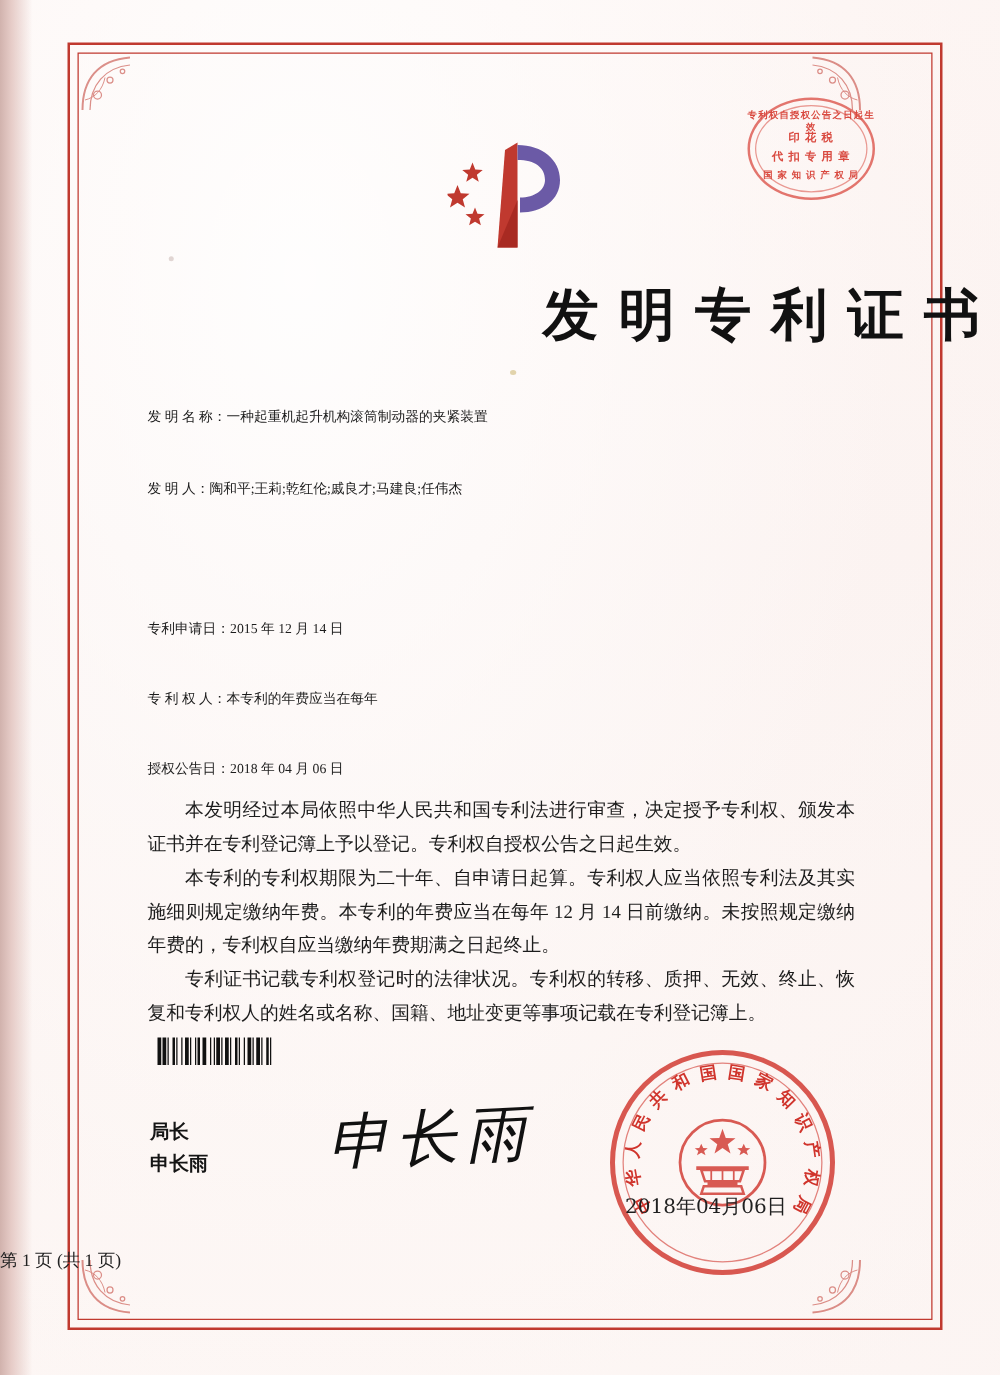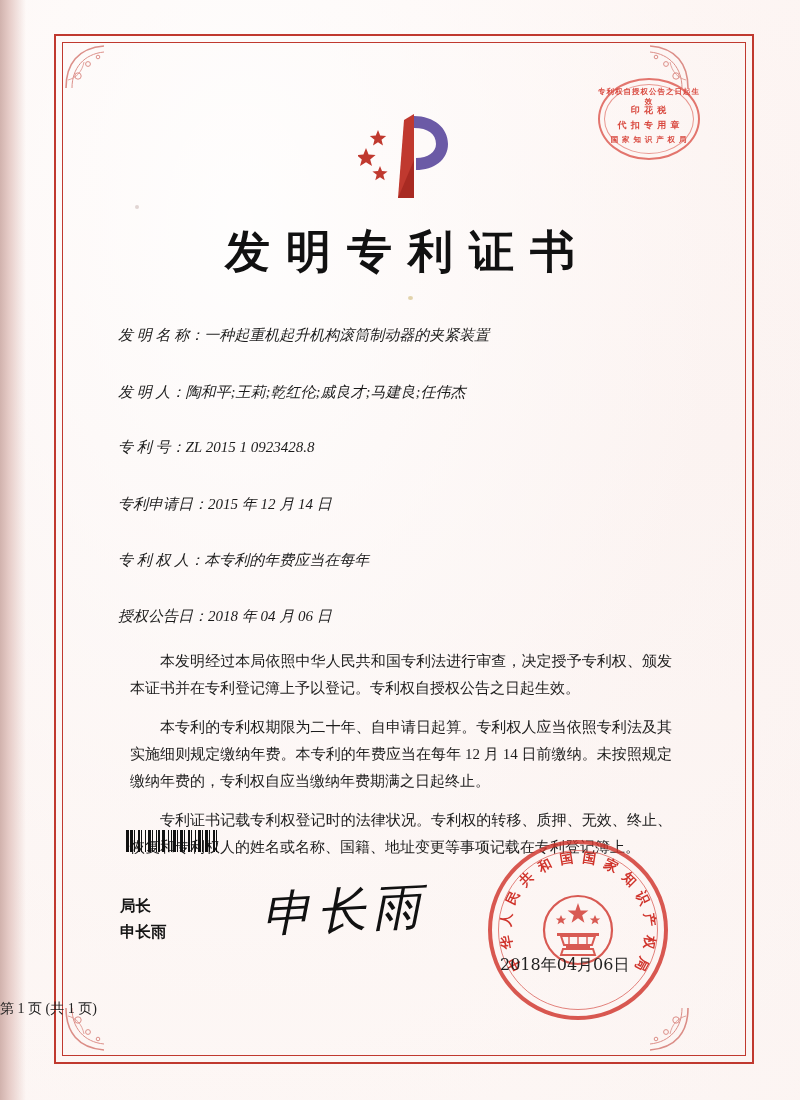--- a/index.html
+++ b/index.html
@@ -54,44 +54,44 @@
     position:absolute;left:118px;top:112px;
     font-size:15.5px;letter-spacing:1px;color:#222;
     white-space:nowrap;
   }
   
   .logo{
     position:absolute;left:358px;top:110px;width:120px;height:96px;
   }
   .title{
     position:absolute;left:0;right:0;top:222px;
-    text-align:center;
+    text-align:right;
     font-size:45px;font-weight:bold;letter-spacing:16px;
     color:#111;
     font-family:"DejaVu Serif","Liberation Serif",serif;
     text-indent:16px;
   }
   .field{
     position:absolute;left:118px;
-    font-size:15px;color:#1c1c1c;white-space:nowrap;font-style:italic;
+    font-size:11px;color:#1c1c1c;white-space:nowrap;
   }
   .field .lbl{letter-spacing:0px;}
   .f1{top:326px;}
   .f2{top:383px;text-align:right;}
   .f3{top:438px;}
   .f4{top:495px;}
   .f5{top:551px;}
   .f6{top:607px;}
 
   .body-text{
     position:absolute;left:118px;top:636px;width:566px;
     font-size:15px;line-height:27px;color:#1c1c1c;
     text-align:justify;
   }
-  .body-text p{margin:12px;text-indent:2em;}
+  .body-text p{margin:0;text-indent:2em;}
 
   .barcode{
     position:absolute;left:126px;top:830px;width:238px;height:22px;
   }
   .barcode i{
     display:inline-block;height:22px;background:#111;vertical-align:top;
   }
   .sign-label{
     position:absolute;left:120px;top:893px;
     font-size:15.5px;line-height:26px;color:#151515;font-weight:bold;
@@ -238,23 +238,20 @@
     <div class="l l4" style="font-size:7.5px;">国 家 知 识 产 权 局</div>
   </div>
 
   <div class="title">发明专利证书</div>
 
   <div class="field f1">
     <span class="lbl">发 明 名 称：</span><span>一种起重机起升机构滚筒制动器的夹紧装置</span>
   </div>
   <div class="field f2">
     <span class="lbl">发    明    人：</span><span>陶和平;王莉;乾红伦;戚良才;马建良;任伟杰</span>
-  </div>
-  <div class="field f3">
-    <span class="lbl">专      利      号：</span><span>ZL 2015 1 0923428.8</span>
   </div>
   <div class="field f4">
     <span class="lbl">专利申请日：</span><span>2015 年 12 月 14 日</span>
   </div>
   <div class="field f5">
     <span class="lbl">专 利 权 人：</span><span>本专利的年费应当在每年</span>
   </div>
   <div class="field f6">
     <span class="lbl">授权公告日：</span><span>2018 年 04 月 06 日</span>
   </div>

